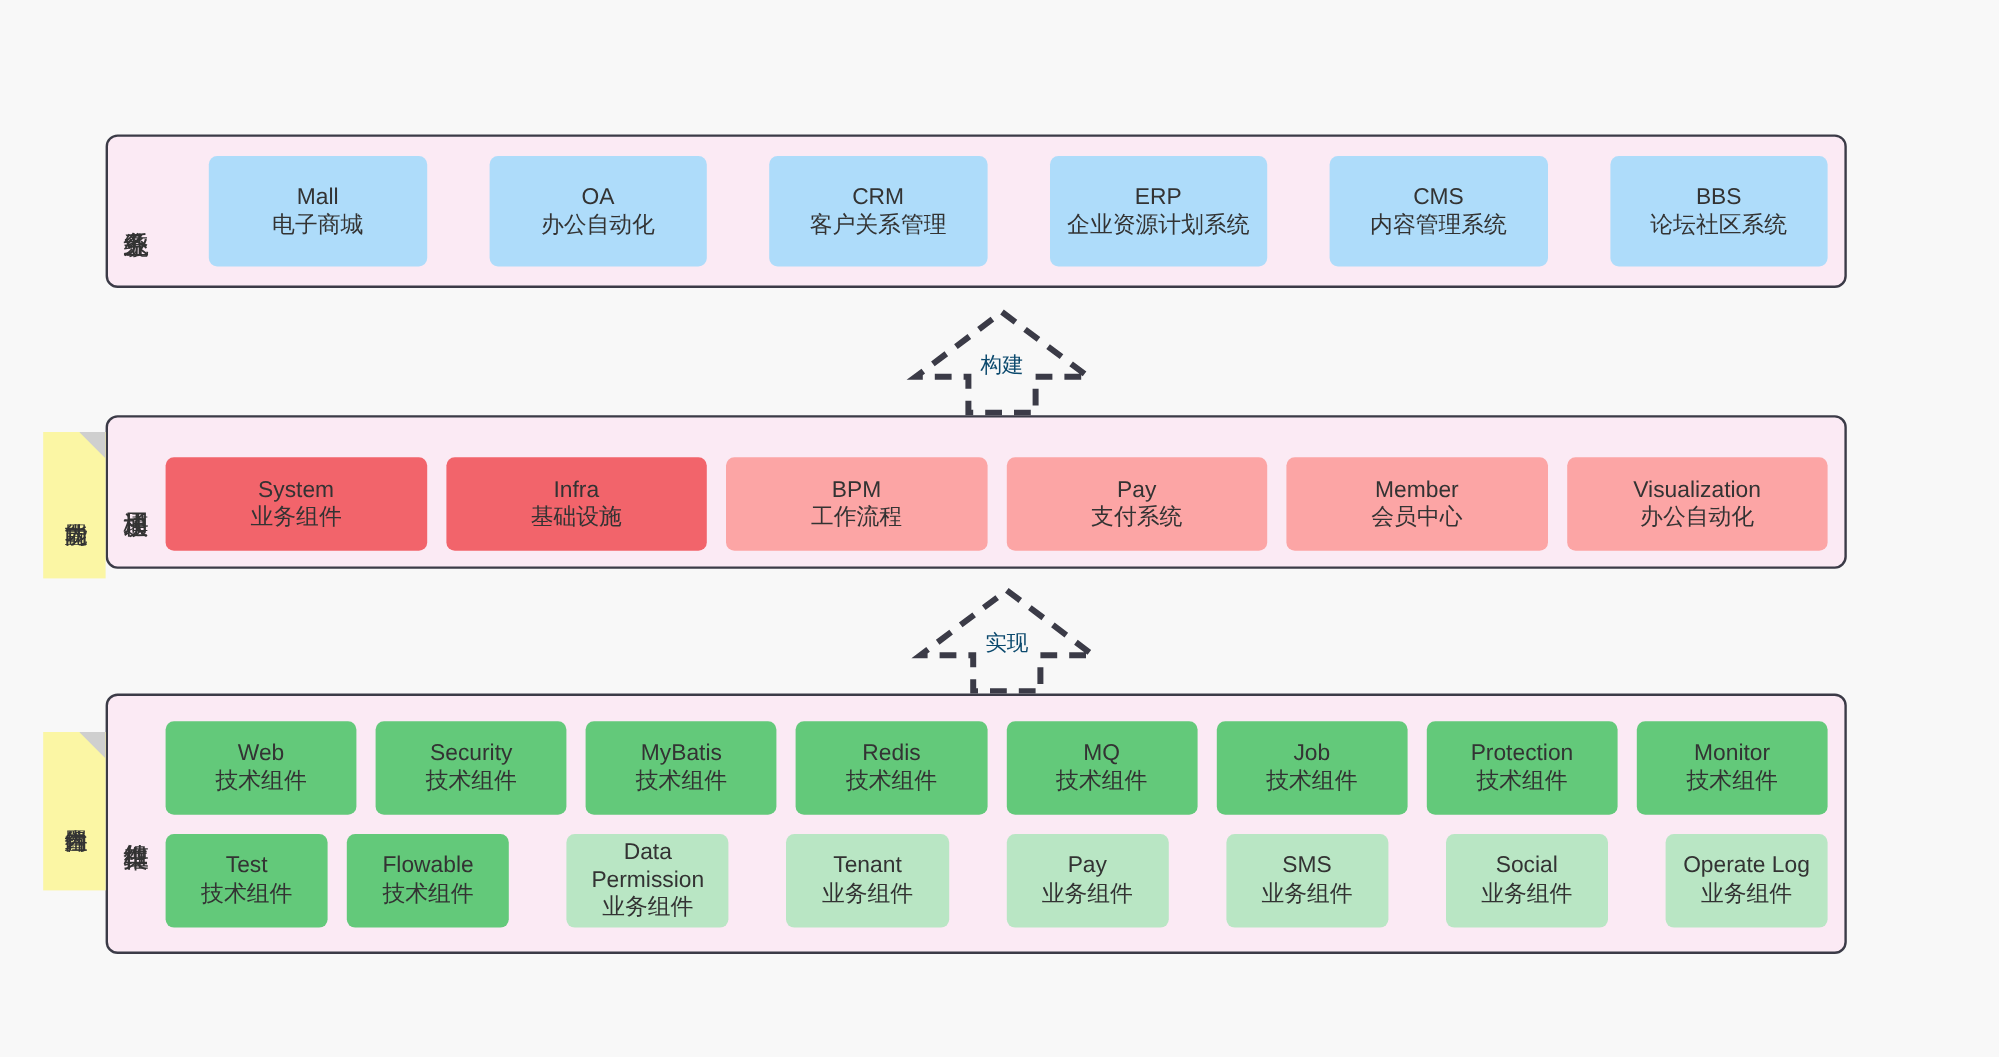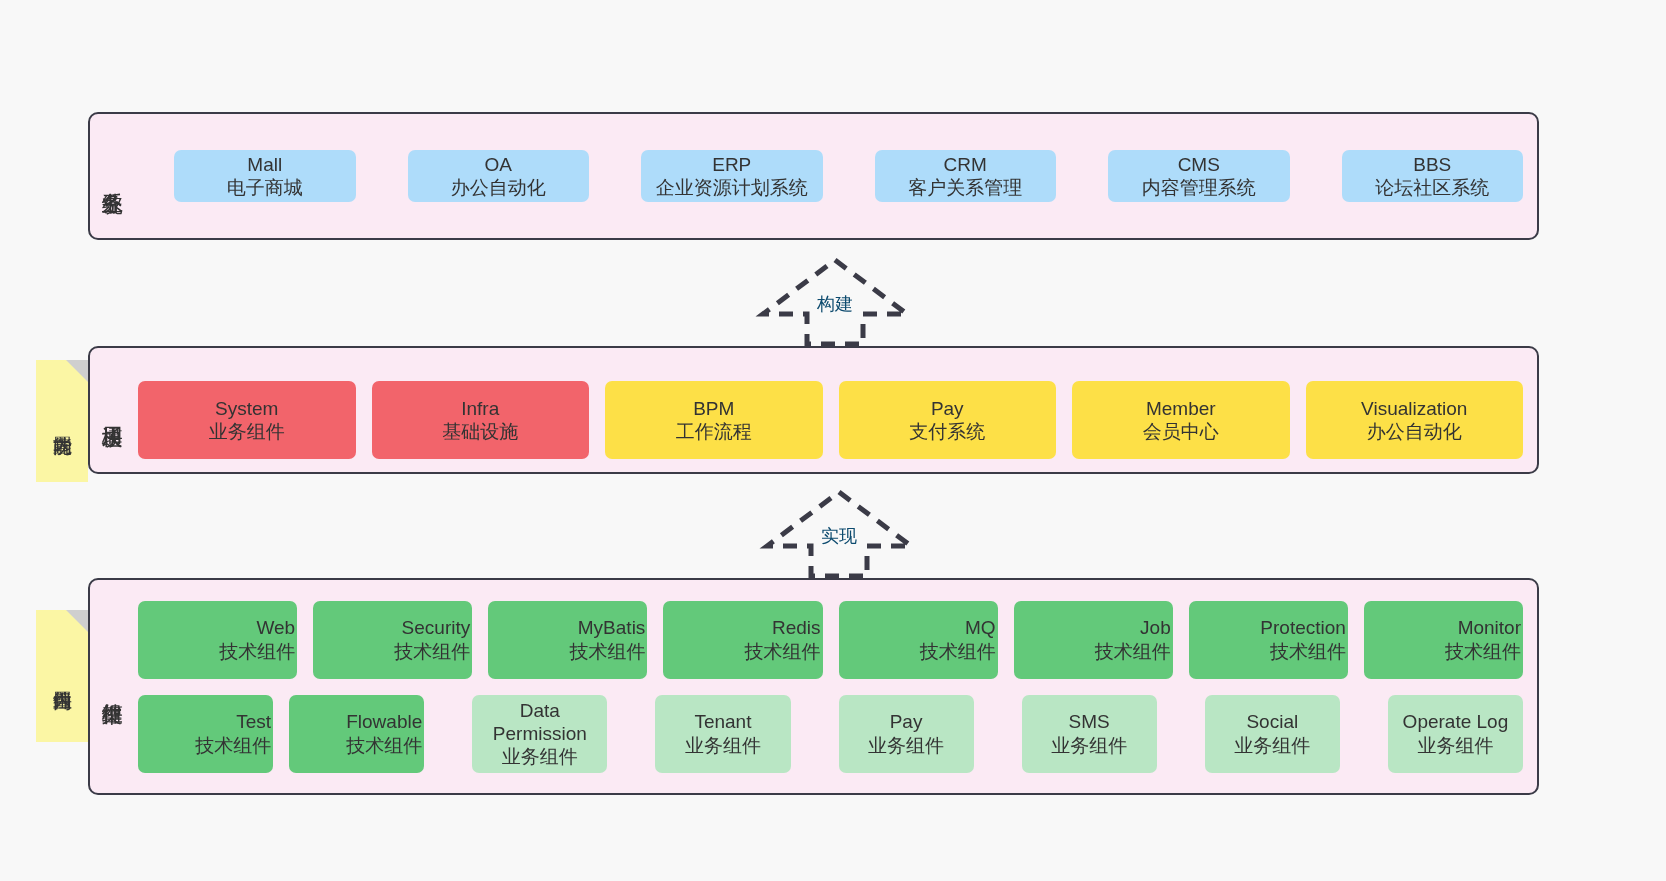--- a/index.html
+++ b/index.html
@@ -70,27 +70,27 @@
     color: #333333;
     box-sizing: border-box;
     padding: 4px 2px;
   }
   .cell .t1 { display: block; }
   .cell .t2 { display: block; }
 
   
   .c-blue        { background: #aedcfa; }
   .c-red         { background: #f2646b; }
-  .c-pink        { background: #fde047; }
-  .c-green       { background: #63c97a; align-items: flex-end; }
+  .c-pink        { background: #fca5a5; }
+  .c-green       { background: #63c97a; }
   .c-lightgreen  { background: #b9e6c4; margin-left: 32px; }
 
   
   #layer-business { left: 88px; top: 112px; width: 1451px; height: 128px; }
-  #layer-business .cell { height: 52px; margin-left: 36px; }
+  #layer-business .cell { height: 92px; margin-left: 36px; }
 
   #layer-common   { left: 88px; top: 346px; width: 1451px; height: 128px; }
   #layer-common .cell { height: 78px; margin-top: 20px; }
 
   #layer-framework{ left: 88px; top: 578px; width: 1451px; height: 217px; }
   #layer-framework .cell { height: 78px; }
 
   
   .note {
     position: absolute;
@@ -144,26 +144,26 @@
       <div class="row">
         <div class="cell c-blue">
           <span class="t1">Mall</span>
           <span class="t2">电子商城</span>
         </div>
         <div class="cell c-blue">
           <span class="t1">OA</span>
           <span class="t2">办公自动化</span>
         </div>
         <div class="cell c-blue">
+          <span class="t1">CRM</span>
+          <span class="t2">客户关系管理</span>
+        </div>
+        <div class="cell c-blue">
           <span class="t1">ERP</span>
           <span class="t2">企业资源计划系统</span>
-        </div>
-        <div class="cell c-blue">
-          <span class="t1">CRM</span>
-          <span class="t2">客户关系管理</span>
         </div>
         <div class="cell c-blue">
           <span class="t1">CMS</span>
           <span class="t2">内容管理系统</span>
         </div>
         <div class="cell c-blue">
           <span class="t1">BBS</span>
           <span class="t2">论坛社区系统</span>
         </div>
       </div>

